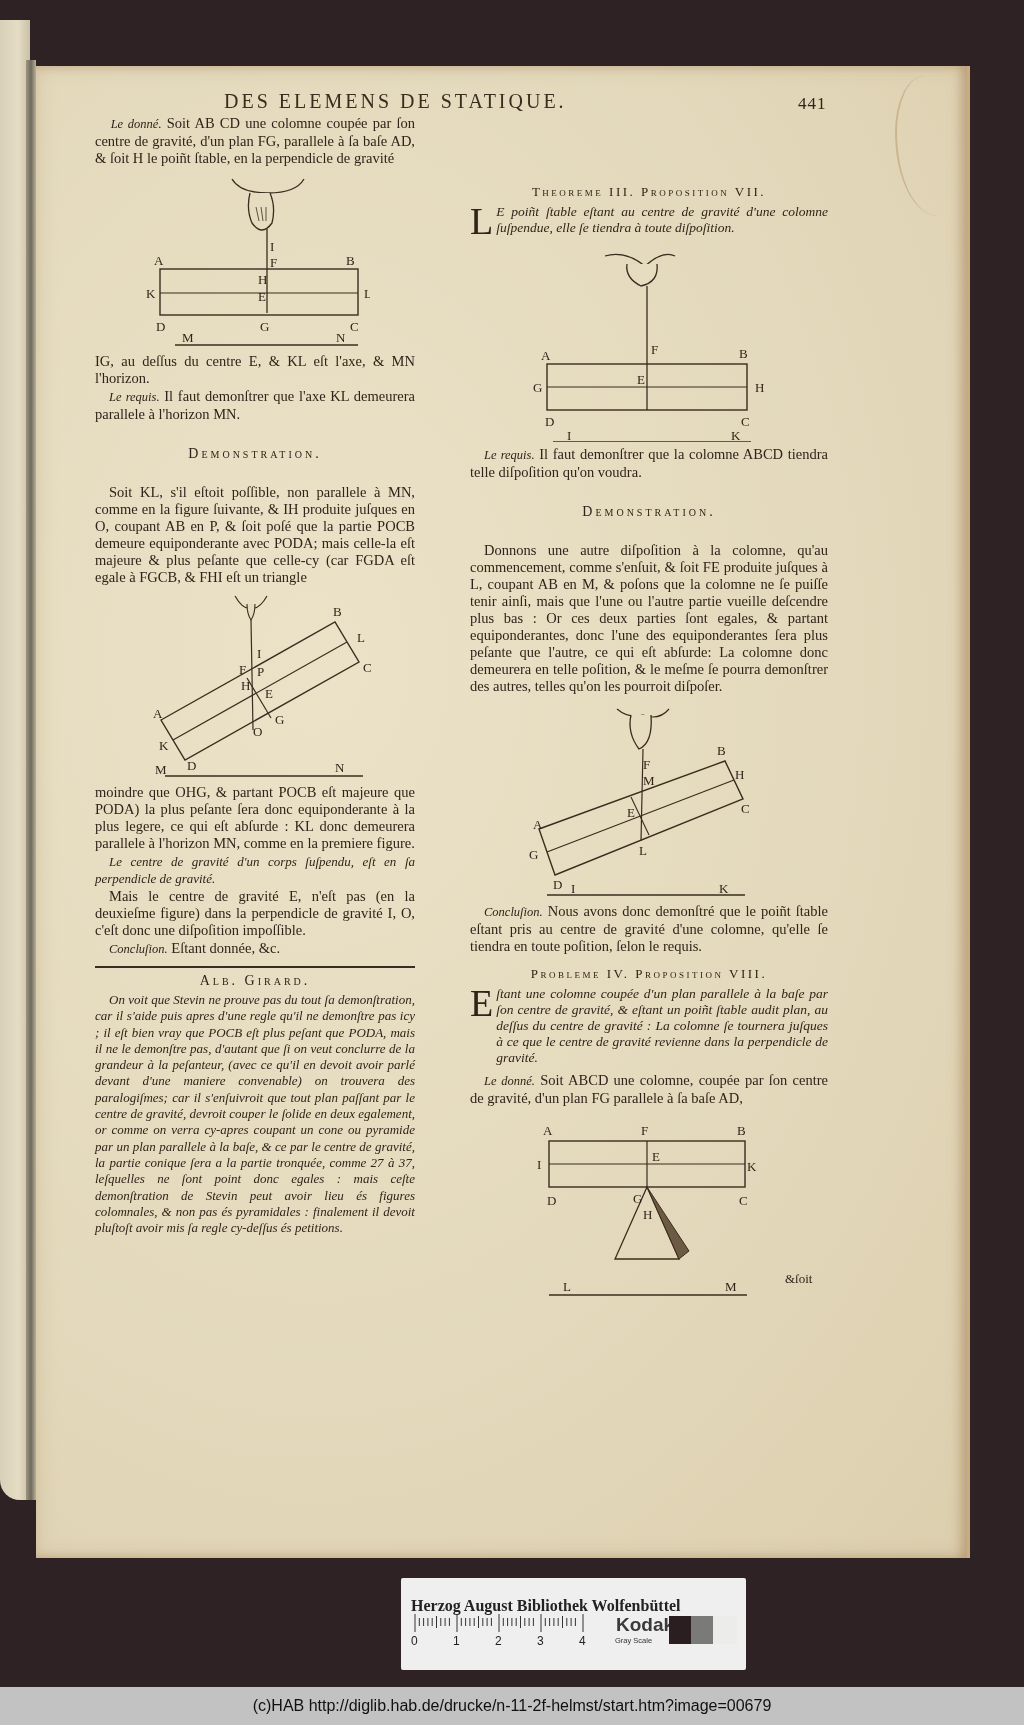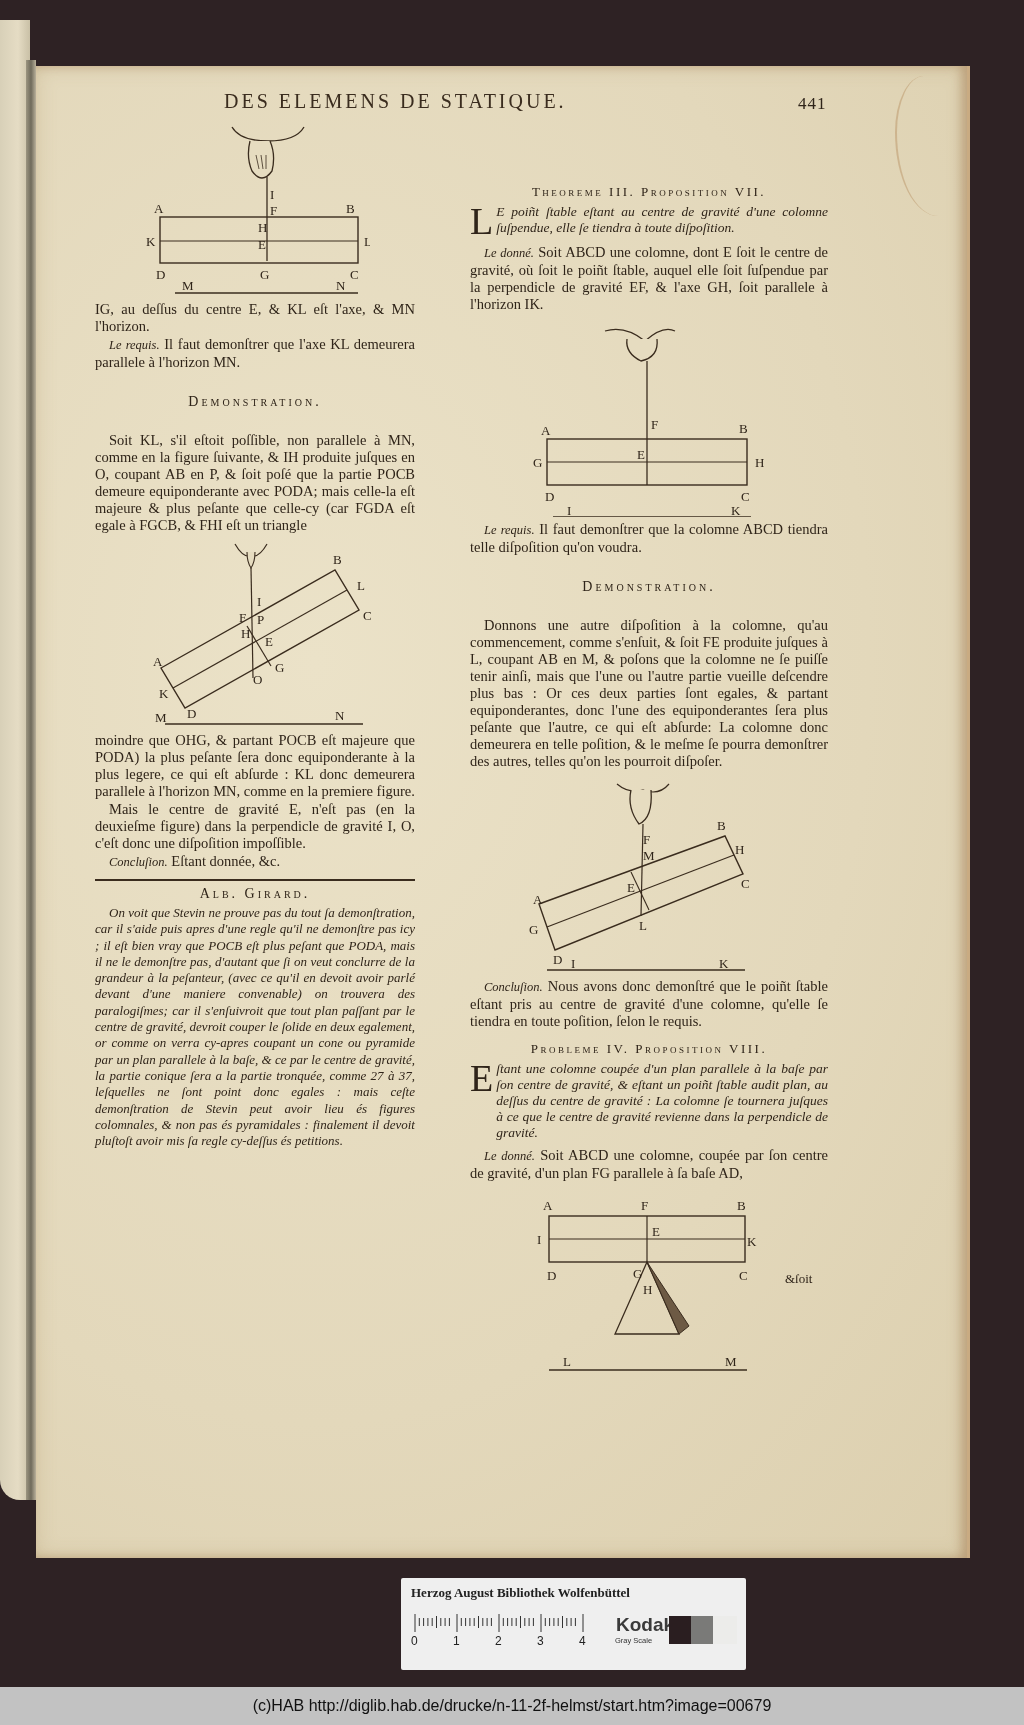--- a/index.html
+++ b/index.html
@@ -19,41 +19,42 @@
   .head { font-variant:small-caps; letter-spacing:2.5px; text-align:center; font-size:13px; text-indent:0 !important; margin:0 0 4px 0 !important; }
   .dropcap-wrap { display:flex; align-items:flex-start; font-style:italic; font-size:13.5px; line-height:16px; }
   .dropcap { font-size:38px; line-height:34px; margin-right:3px; font-style:normal; }
   .fig { display:block; margin:4px auto; }
   .fig text { font-family:"Liberation Serif", serif; fill:#2f2419; font-size:13px; }
   .rule { height:2px; background:#3a2c1e; margin:8px 0 4px 0; }
   .commentary { font-style:italic; font-size:13px; line-height:16.3px; }
   .commentary p { text-indent:14px; margin:0; }
   .catch { position:absolute; left:785px; top:1271px; font-size:13px; }
   .hab-card { position:absolute; left:401px; top:1578px; width:345px; height:92px; background:#efefef; border-radius:2px; }
-  .hab-title { position:absolute; left:10px; top:7px; font-family:"Liberation Serif", serif; font-weight:bold; font-size:13px; color:#222; white-space:nowrap; }
+  .hab-title { position:absolute; left:10px; top:19px; font-family:"Liberation Serif", serif; font-weight:bold; font-size:16px; color:#222; white-space:nowrap; }
   .ruler { position:absolute; left:10px; top:34px; width:180px; height:34px; }
   .kodak { position:absolute; left:203px; top:36px; font-family:"Liberation Sans", sans-serif; font-weight:bold; font-size:19px; color:#3a3a3a;margin-left:12px; }
   .kodak-sub { position:absolute; left:214px; top:58px; font-family:"Liberation Sans", sans-serif; font-size:7.5px; color:#333; }
   .swatch { position:absolute; top:38px; width:22px; height:28px; }
   .footer { position:absolute; left:0; top:1687px; width:1024px; height:38px; background:#c2c2c2; text-align:center; font-family:"Liberation Sans", sans-serif; font-size:16px; line-height:38px; color:#111; }
 </style>
 </head>
 <body>
 
 <div class="left-leaf"></div>
 <div class="left-leaf-edge"></div>
 
 <div class="page">
   <div class="stain"></div>
 </div>
 
 <div class="running-head">DES ELEMENS DE STATIQUE.</div>
 <div class="page-number">441</div>
 
 <div class="col" style="left:95px; top:115px; width:320px;">
+  <p class="noind">&nbsp;&nbsp;&nbsp;<span class="lbl">Le donné.</span><span> Soit AB CD une colomne coupée par ſon centre de gravité, d'un plan FG, parallele à ſa baſe AD, &amp; ſoit H le poiñt ſtable, en la perpendicle de gravité</span></p>
 
   <svg class="fig" width="230" height="178" viewBox="0 0 230 178">
     <path d="M92 8 q8 14 36 14 q28 0 36 -14" fill="none" stroke="#3a2c1e" stroke-width="1.3"></path>
     <path d="M110 22 q-4 16 2 30 q10 14 20 0 q4 -16 -2 -30" fill="#e6dcc0" stroke="#3a2c1e" stroke-width="1.3"></path>
     <path d="M116 36 l3 14 M121 36 l2 14 M126 36 l0 14" stroke="#3a2c1e" stroke-width=".8"></path>
     <line x1="127" y1="58" x2="127" y2="142" stroke="#3a2c1e" stroke-width="1.3"></line>
     <rect x="20" y="98" width="198" height="46" fill="none" stroke="#3a2c1e" stroke-width="1.4"></rect>
     <line x1="20" y1="122" x2="218" y2="122" stroke="#3a2c1e" stroke-width="1.2"></line>
     <line x1="35" y1="174" x2="218" y2="174" stroke="#3a2c1e" stroke-width="1.6"></line>
     <text x="130" y="80">I</text>
@@ -95,37 +96,37 @@
     <text x="140" y="134">G</text>
     <text x="118" y="146">O</text>
     <text x="18" y="128">A</text>
     <text x="24" y="160">K</text>
     <text x="52" y="180">D</text>
     <text x="20" y="184">M</text>
     <text x="200" y="182">N</text>
   </svg>
 
   <p class="noind">moindre que OHG, &amp; partant POCB eſt majeure que PODA) la plus peſante ſera donc equiponderante à la plus legere, ce qui eſt abſurde : KL donc demeurera parallele à l'horizon MN, comme en la premiere figure.</p>
+  <p class="ital" style="font-size:13px;">Le centre de gravité d'un corps ſuſpendu, eſt en ſa perpendicle de gravité.</p>
   <p>Mais le centre de gravité E, n'eſt pas (en la deuxieſme figure) dans la perpendicle de gravité I, O, c'eſt donc une diſpoſition impoſſible.</p>
   <p><span class="lbl">Concluſion.</span><span> Eſtant donnée, &amp;c.</span></p>
 
   <div class="rule"></div>
   <p class="sc" style="margin:2px 0 3px 0 !important;">Alb. Girard.</p>
   <div class="commentary">
     <p>On voit que Stevin ne prouve pas du tout ſa demonſtration, car il s'aide puis apres d'une regle qu'il ne demonſtre pas icy ; il eſt bien vray que POCB eſt plus peſant que PODA, mais il ne le demonſtre pas, d'autant que ſi on veut conclurre de la grandeur à la peſanteur, (avec ce qu'il en devoit avoir parlé devant d'une maniere convenable) on trouvera des paralogiſmes; car il s'enſuivroit que tout plan paſſant par le centre de gravité, devroit couper le ſolide en deux egalement, or comme on verra cy-apres coupant un cone ou pyramide par un plan parallele à la baſe, &amp; ce par le centre de gravité, la partie conique ſera a la partie tronquée, comme 27 à 37, leſquelles ne ſont point donc egales : mais ceſte demonſtration de Stevin peut avoir lieu és figures colomnales, &amp; non pas és pyramidales : finalement il devoit pluſtoſt avoir mis ſa regle cy-deſſus és petitions.</p>
   </div>
 </div>
 
 <div class="col" style="left:470px; top:183px; width:358px;">
   <p class="head">Theoreme III.   Proposition VII.</p>
   <div class="dropcap-wrap">
     <span class="dropcap">L</span>
     <span>E poiñt ſtable eſtant au centre de gravité d'une colomne ſuſpendue, elle ſe tiendra à toute diſpoſition.</span>
   </div>
-  <p style="margin-top:6px;"><span class="lbl">Le donné.</span><span> Soit ABCD une colomne, dont E ſoit le centre de gravité, où ſoit le poiñt ſtable, auquel elle ſoit ſuſpendue par la perpendicle de gravité EF, &amp; l'axe GH, ſoit parallele à l'horizon IK.</span></p>
 
   <svg class="fig" width="260" height="200" viewBox="0 0 260 200">
     <path d="M86 14 q20 -6 40 10 q18 -16 30 -10" fill="none" stroke="#3a2c1e" stroke-width="1.2"></path>
     <path d="M108 22 q-2 14 14 22 q18 -4 16 -22" fill="#e6dcc0" stroke="#3a2c1e" stroke-width="1.3"></path>
     <line x1="128" y1="44" x2="128" y2="168" stroke="#3a2c1e" stroke-width="1.3"></line>
     <rect x="28" y="122" width="200" height="46" fill="none" stroke="#3a2c1e" stroke-width="1.4"></rect>
     <line x1="28" y1="145" x2="228" y2="145" stroke="#3a2c1e" stroke-width="1.2"></line>
     <line x1="34" y1="200" x2="232" y2="200" stroke="#3a2c1e" stroke-width="1.6"></line>
     <text x="132" y="112">F</text>
     <text x="118" y="142">E</text>

